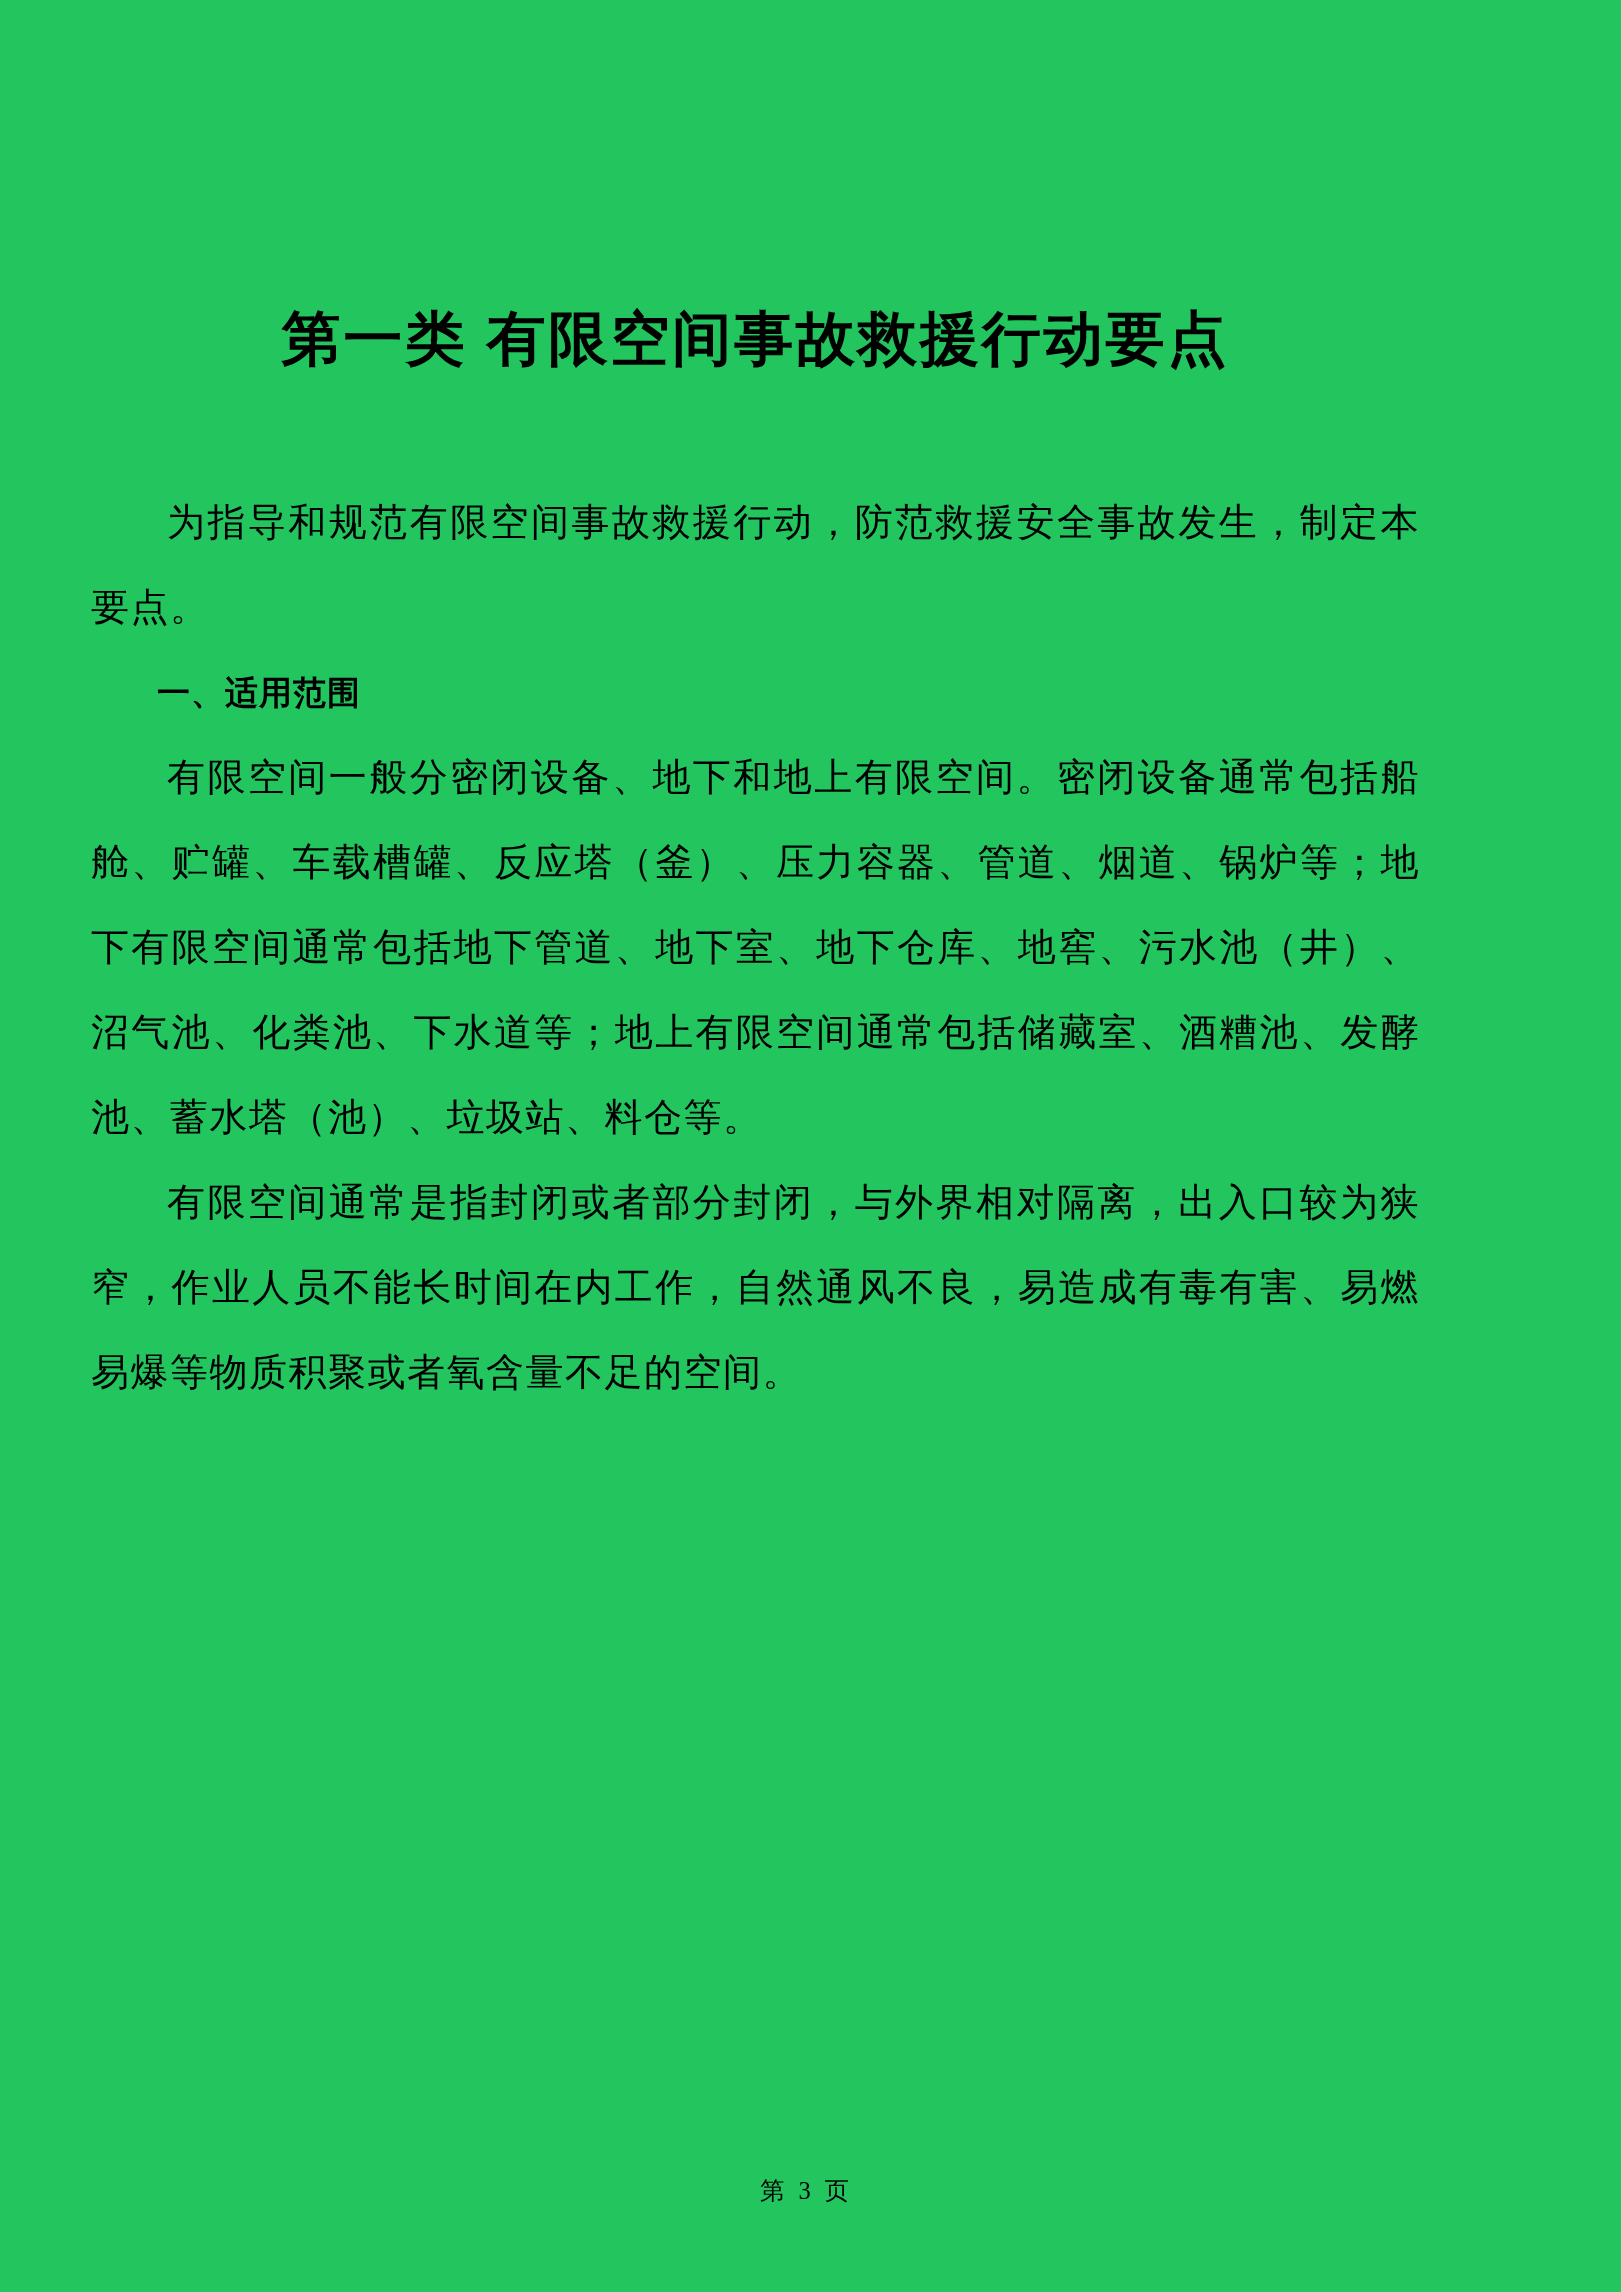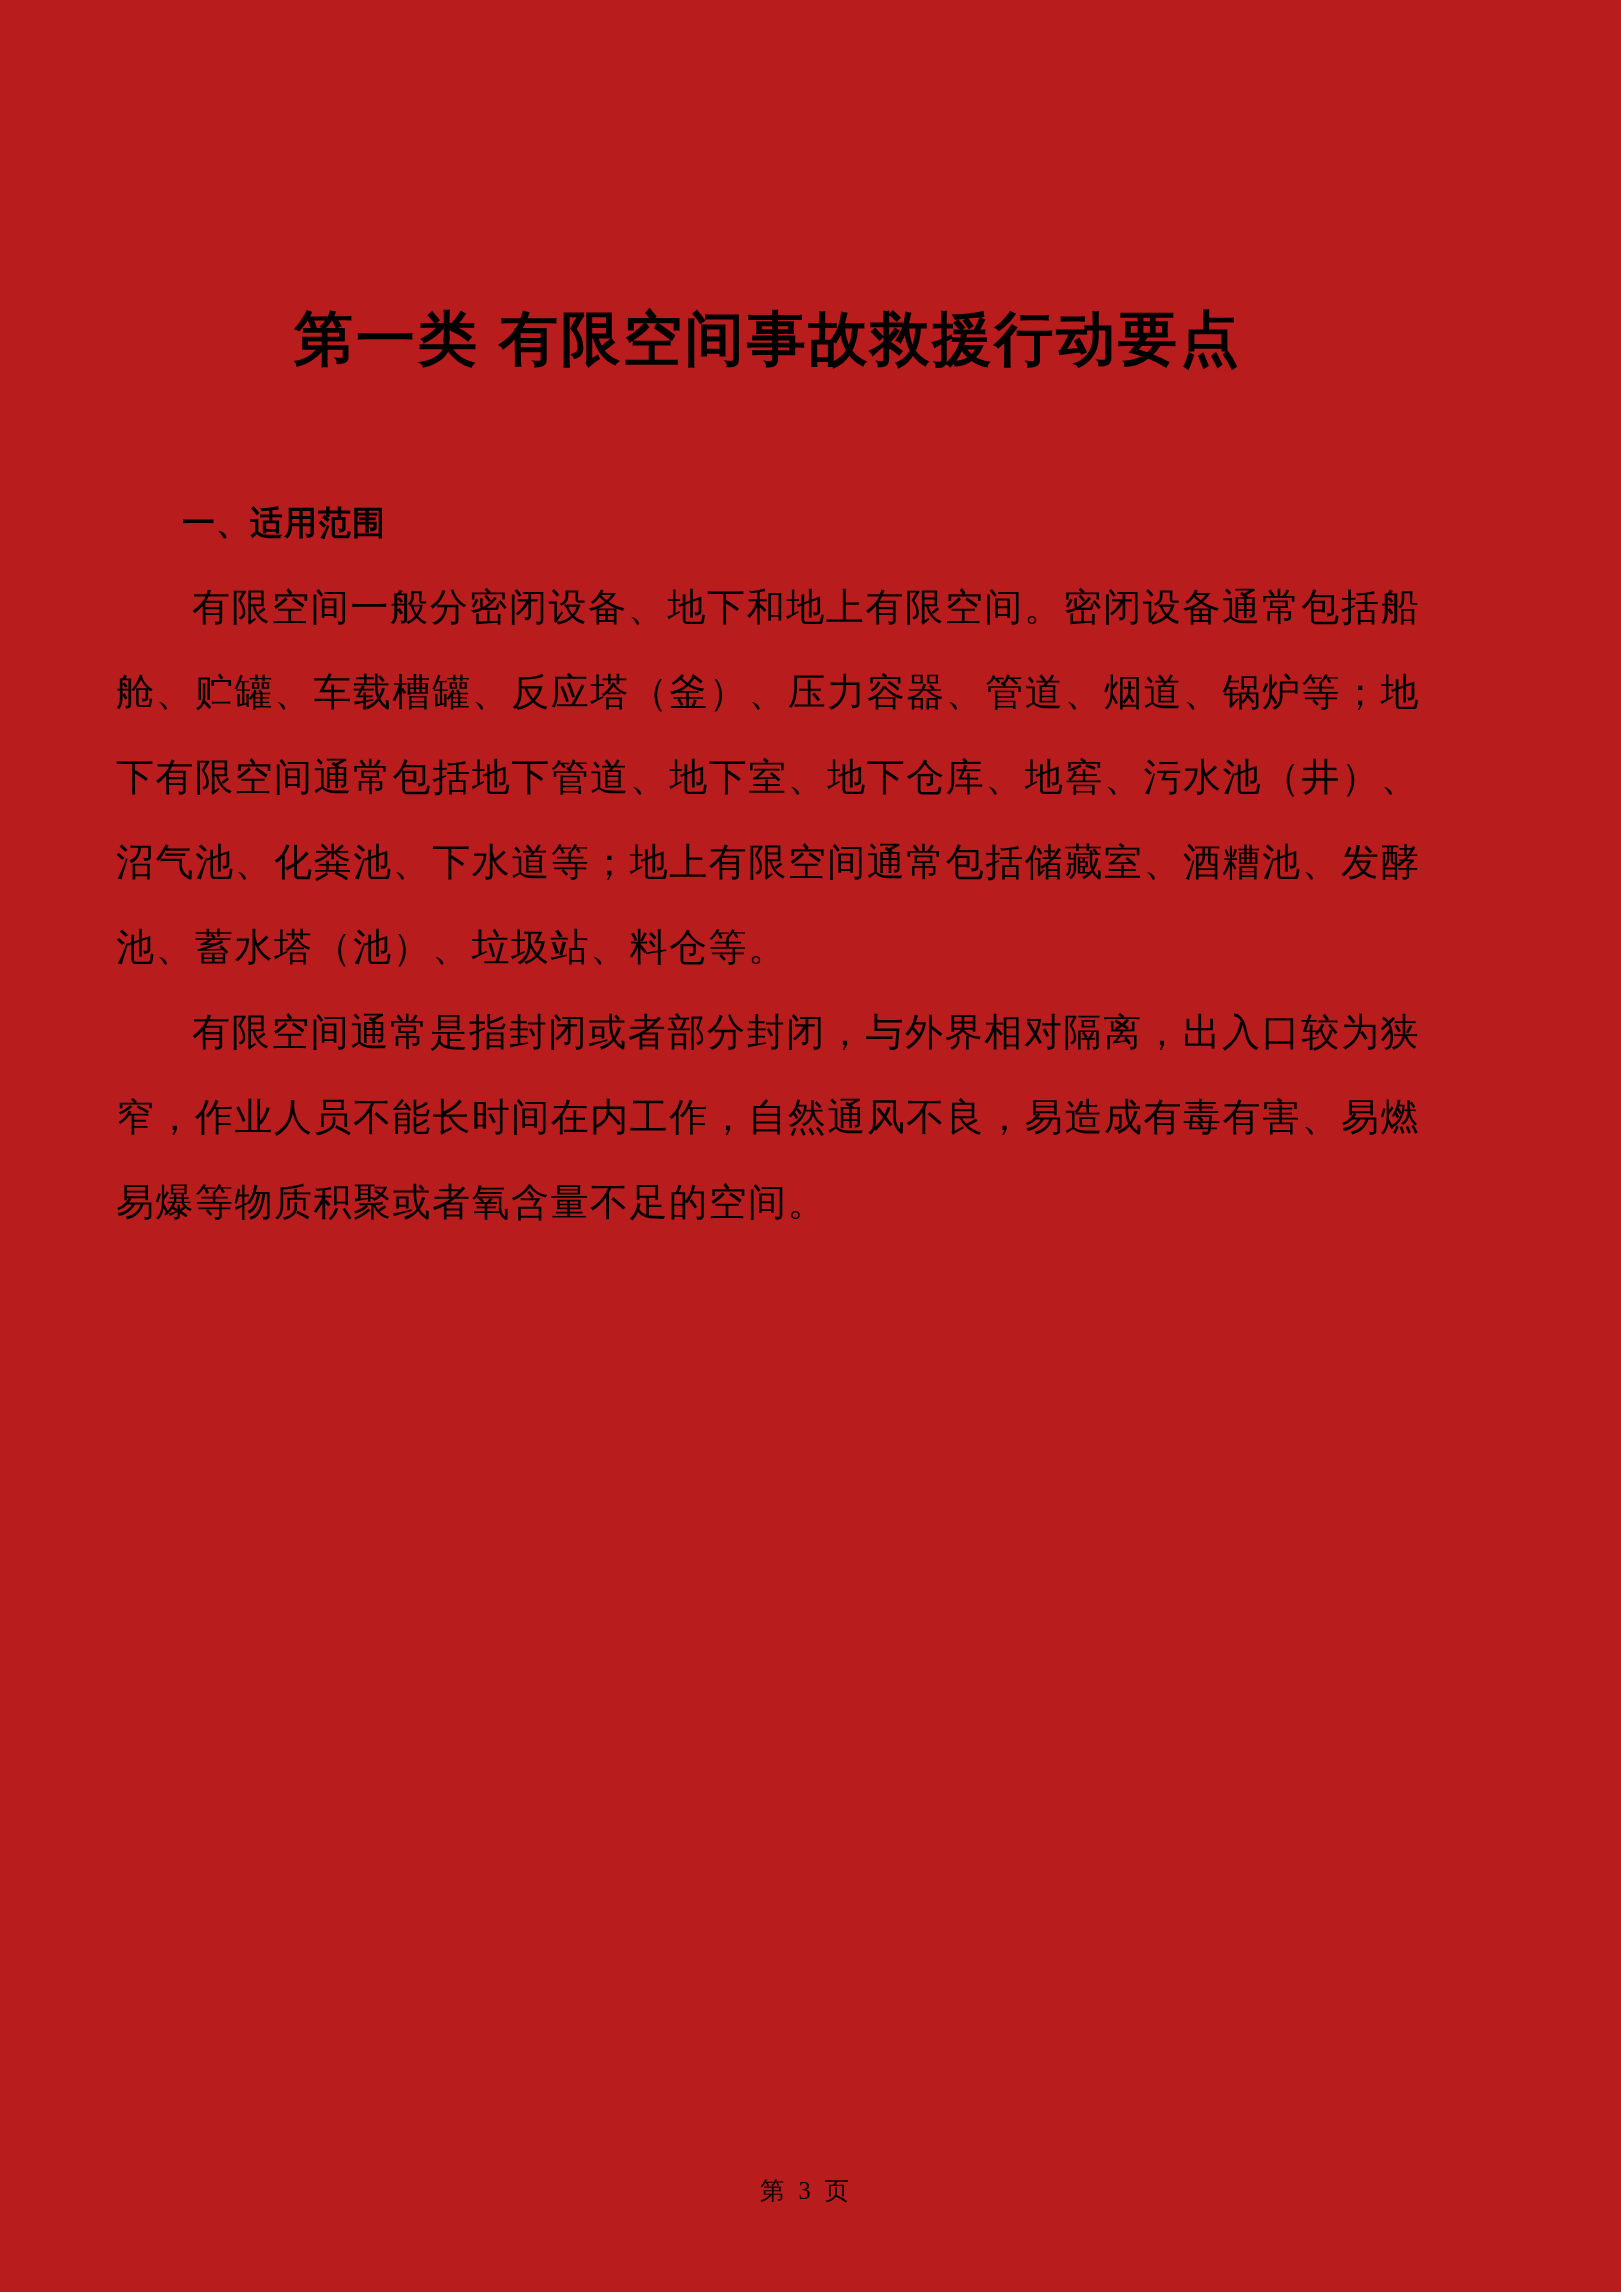--- a/index.html
+++ b/index.html
@@ -8,22 +8,22 @@
     width: 1621px;
     height: 2293px;
     position: relative;
     font-family: "Liberation Serif", serif;
     color: #000000;
     overflow: hidden;
   }
   .page {
     position: absolute;
     inset: 0;
-    padding: 294px 201px 0 116px;
-    background: #b91c1c;
+    padding: 294px 201px 0 91px;
+    background: #22c55e;
   }
   .doc-title {
     font-family: "Liberation Sans", sans-serif;
     font-weight: 700;
     font-size: 59px;
     line-height: 90px;
     text-align: center;
     letter-spacing: 2.9px;
     margin-bottom: 96px;
   }
@@ -52,20 +52,21 @@
     letter-spacing: 3.9px;
   }
 </style>
 </head>
 <body>
 
 <div class="page">
 
   <h1 class="doc-title">第一类 有限空间事故救援行动要点</h1>
 
+  <p class="para">为指导和规范有限空间事故救援行动，防范救援安全事故发生，制定本要点。</p>
 
   <h2 class="section-heading">一、适用范围</h2>
 
   <p class="para">有限空间一般分密闭设备、地下和地上有限空间。密闭设备通常包括船舱、贮罐、车载槽罐、反应塔（釜）、压力容器、管道、烟道、锅炉等；地下有限空间通常包括地下管道、地下室、地下仓库、地窖、污水池（井）、沼气池、化粪池、下水道等；地上有限空间通常包括储藏室、酒糟池、发酵池、蓄水塔（池）、垃圾站、料仓等。</p>
 
   <p class="para">有限空间通常是指封闭或者部分封闭，与外界相对隔离，出入口较为狭窄，作业人员不能长时间在内工作，自然通风不良，易造成有毒有害、易燃易爆等物质积聚或者氧含量不足的空间。</p>
 
 
 
 

